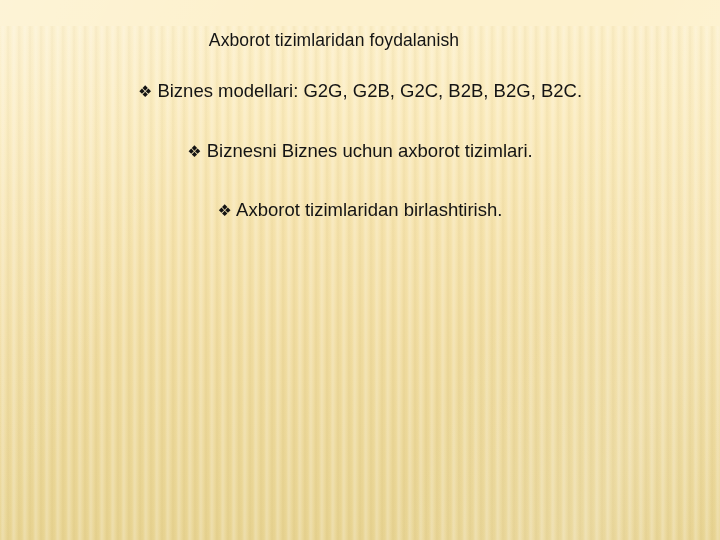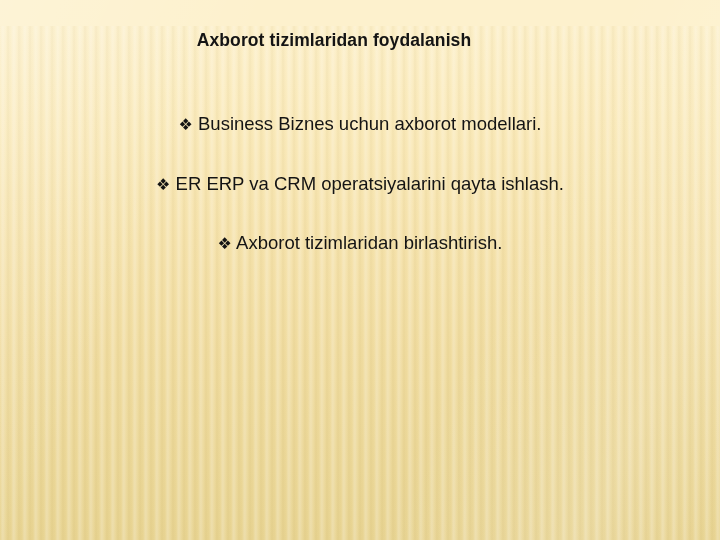--- a/index.html
+++ b/index.html
@@ -76,21 +76,21 @@
     z-index: 3;
   }
 
   .slide-title {
     position: absolute;
     left: 0;
     top: 29px;
     width: 668px;
     text-align: center;
     font-size: 17.5px;
-    font-weight: bold;
+    font-weight: normal;
     color: #141414;
     letter-spacing: 0.1px;
     line-height: 22px;
   }
 
   .bullet-list {
     position: absolute;
     left: 118px;
     top: 78px;
     width: 484px;
@@ -131,30 +131,30 @@
   <div class="slide-texture"></div>
   <div class="slide-topband"></div>
   <div class="slide-sheen"></div>
 
   <div class="content">
 
     <div class="slide-title">Axborot tizimlaridan foydalanish</div>
 
     <div class="bullet-list">
 
+      <p class="bullet-item i0">
+        <span class="bullet-glyph">❖</span>
+        <span class="bullet-text">Biznes modellari: G2G, G2B, G2C, B2B, B2G, B2C.</span>
+      </p>
 
       <p class="bullet-item i1">
         <span class="bullet-glyph">❖</span>
-        <span class="bullet-text">Business Biznes uchun axborot modellari.</span>
+        <span class="bullet-text">Biznesni Biznes uchun axborot tizimlari.</span>
       </p>
 
-      <p class="bullet-item i2">
-        <span class="bullet-glyph">❖</span>
-        <span class="bullet-text">ER ERP va CRM operatsiyalarini qayta ishlash.</span>
-      </p>
 
 
       <p class="bullet-item i4">
         <span class="bullet-glyph">❖</span>
         <span class="bullet-text">Axborot tizimlaridan birlashtirish.</span>
       </p>
 
     </div>
   </div>
 </div>

